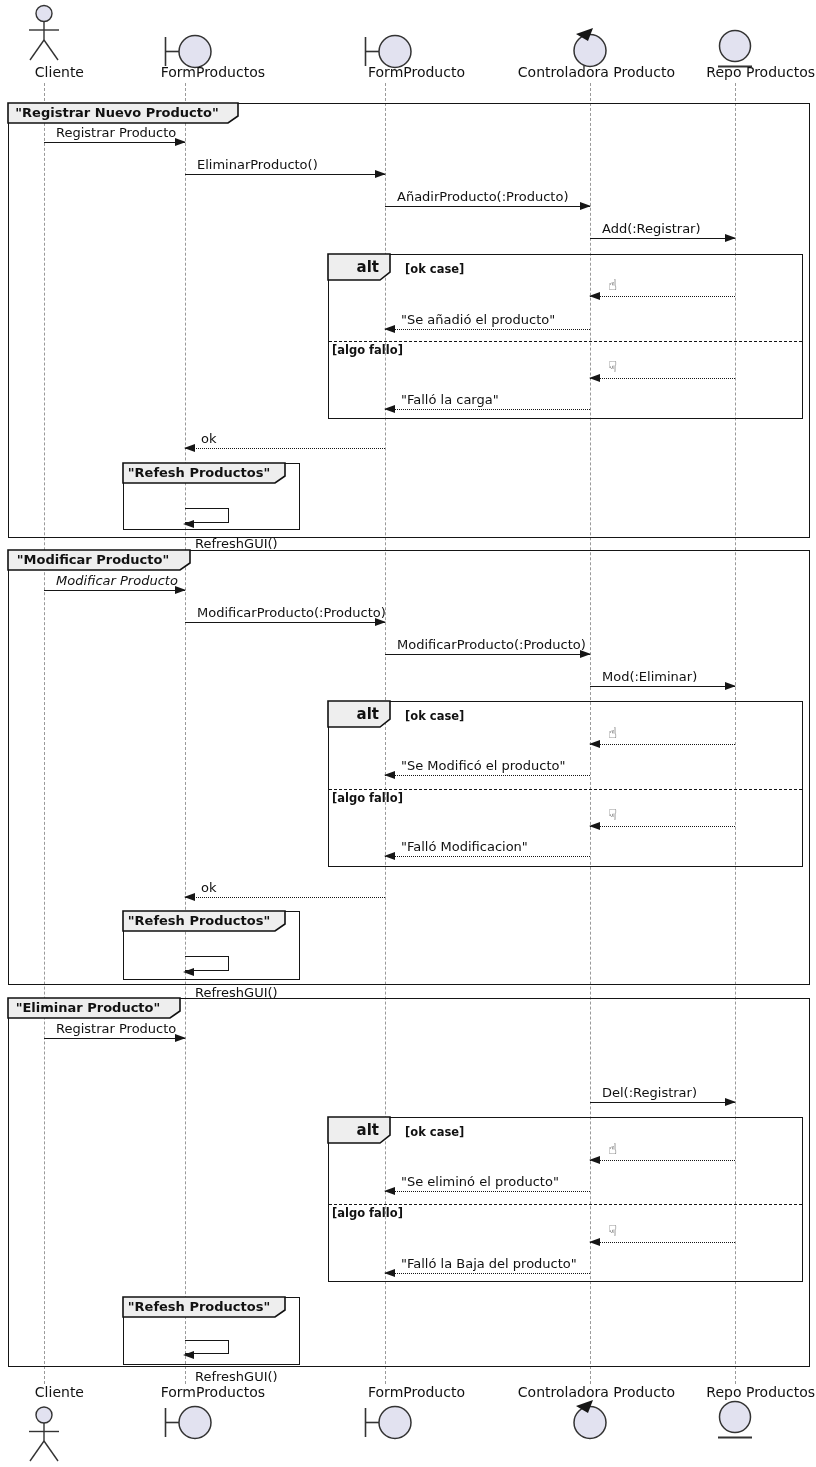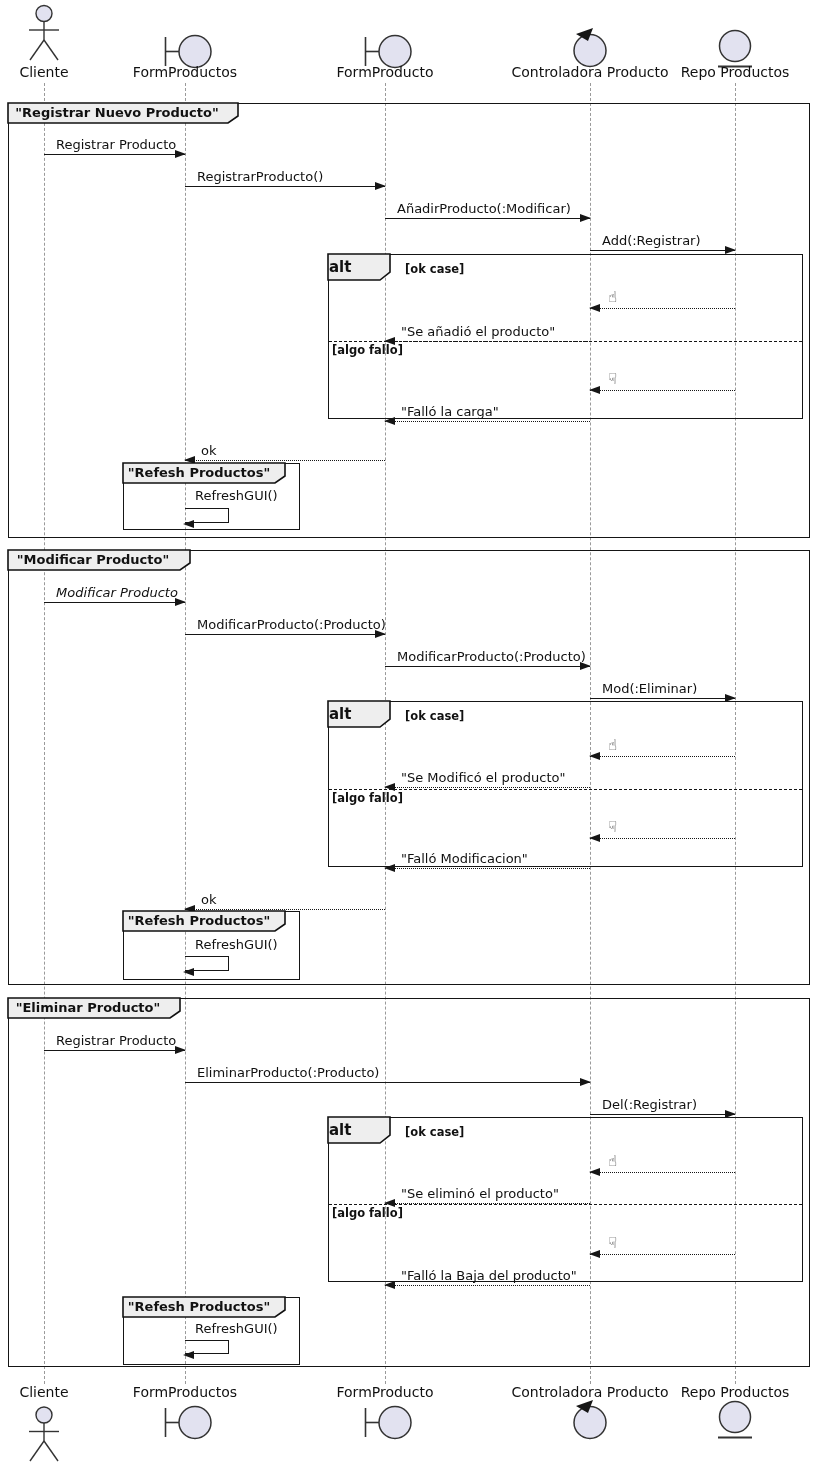--- a/index.html
+++ b/index.html
@@ -1,37 +1,37 @@
 <!DOCTYPE html>
 <html><head>
 <meta charset="utf-8">
 <style>
   html,body{margin:0;padding:0;background:#ffffff;}
   .canvas{position:relative;width:816px;height:1467px;background:#fff;overflow:hidden;
           font-family:"DejaVu Sans","Liberation Sans",sans-serif;color:#111;}
   .lifeline{position:absolute;top:83px;height:1301px;width:0;border-left:1px dashed #9a9a9a;}
-  .plabel{position:absolute;height:17px;text-align:center;font-size:14px;white-space:nowrap;}
+  .plabel{position:absolute;height:17px;text-align:right;font-size:14px;white-space:nowrap;}
   .frame{position:absolute;border:1.8px solid #151515;}
   .tab{position:absolute;top:-2px;left:-2px;}
   .tabtxt{position:absolute;top:1px;font-weight:bold;font-size:13px;white-space:nowrap;text-align:center;}
   .altbox{position:absolute;border:1.6px solid #151515;}
-  .alttxt{position:absolute;left:0;top:3px;width:50px;text-align:left;font-weight:bold;font-size:15px;}
+  .alttxt{position:absolute;left:0;top:3px;width:50px;text-align:right;font-weight:bold;font-size:15px;}
   .guard{position:absolute;font-weight:bold;font-size:11.5px;white-space:nowrap;}
   .divider{position:absolute;left:0;right:0;height:0;border-top:1.2px dashed #151515;}
-  .msg{position:absolute;height:32px;text-align:center;}
+  .msg{position:absolute;height:20px;text-align:center;}
   .msg .lbl{position:absolute;bottom:3px;left:12px;font-size:13px;white-space:nowrap;}
   .msg.l .lbl{left:16px;}
   .msg .line{position:absolute;left:0;right:0;bottom:0;height:0;border-top:1.3px solid #161616;}
   .msg.dot .line{border-top-style:dotted;}
   .msg.r .line::after{content:"";position:absolute;right:-1px;top:-5px;width:0;height:0;
       border-left:11px solid #161616;border-top:4.5px solid transparent;border-bottom:4.5px solid transparent;}
   .msg.l .line::before{content:"";position:absolute;left:-1px;top:-5px;width:0;height:0;
       border-right:11px solid #161616;border-top:4.5px solid transparent;border-bottom:4.5px solid transparent;}
   .ico{position:absolute;left:18px;bottom:4px;font-size:15px;line-height:1;color:#333;}
-  .slbl{position:absolute;font-size:13px;white-space:nowrap;}
+  .slbl{position:absolute;font-size:13px;white-space:nowrap;margin-top:48px;}
   .self{position:absolute;border:1.3px solid #161616;border-left:none;}
   .self::after{content:"";position:absolute;left:-2px;bottom:-5.5px;width:0;height:0;
       border-right:11px solid #161616;border-top:4.5px solid transparent;border-bottom:4.5px solid transparent;}
   svg{display:block;}
 </style>
 </head>
 <body>
 
 <div class="canvas">
 
@@ -78,25 +78,25 @@
       <polygon points="1,1 231,1 231,14 221,21 1,21" fill="#EEEEEE" stroke="#111" stroke-width="1.6"></polygon>
     </svg>
     <span class="tabtxt" style="left:0;width:216px;">"Registrar Nuevo Producto"</span>
   </div>
 
   <div class="msg r" style="left:44px;top:123px;width:141px;">
     <span class="lbl">Registrar Producto</span>
       <div class="line"></div>
   </div>
   <div class="msg r" style="left:185px;top:155px;width:200px;">
-    <span class="lbl">RegistrarProducto()</span>
+    <span class="lbl">EliminarProducto()</span>
       <div class="line"></div>
   </div>
   <div class="msg r" style="left:385px;top:187px;width:205px;">
-    <span class="lbl">AñadirProducto(:Modificar)</span>
+    <span class="lbl">AñadirProducto(:Producto)</span>
       <div class="line"></div>
   </div>
   <div class="msg r" style="left:590px;top:219px;width:145px;">
     <span class="lbl">Add(:Registrar)</span>
       <div class="line"></div>
   </div>
 
   <div class="altbox" style="left:328px;top:254px;width:473px;height:163px;">
     <svg class="tab" width="64" height="28">
       <polygon points="1,1 63,1 63,19 53,27 1,27" fill="#EEEEEE" stroke="#111" stroke-width="1.6"></polygon>
@@ -203,24 +203,20 @@
 
   <div class="frame" style="left:8px;top:998px;width:800px;height:367px;">
     <svg class="tab" width="174" height="22">
       <polygon points="1,1 173,1 173,14 163,21 1,21" fill="#EEEEEE" stroke="#111" stroke-width="1.6"></polygon>
     </svg>
     <span class="tabtxt" style="left:0;width:158px;">"Eliminar Producto"</span>
   </div>
 
   <div class="msg r" style="left:44px;top:1019px;width:141px;">
     <span class="lbl">Registrar Producto</span>
-      <div class="line"></div>
-  </div>
-  <div class="msg r" style="left:185px;top:1051px;width:405px;">
-    <span class="lbl">EliminarProducto(:Producto)</span>
       <div class="line"></div>
   </div>
   <div class="msg r" style="left:590px;top:1083px;width:145px;">
     <span class="lbl">Del(:Registrar)</span>
       <div class="line"></div>
   </div>
 
   <div class="altbox" style="left:328px;top:1117px;width:473px;height:163px;">
     <svg class="tab" width="64" height="28">
       <polygon points="1,1 63,1 63,19 53,27 1,27" fill="#EEEEEE" stroke="#111" stroke-width="1.6"></polygon>

